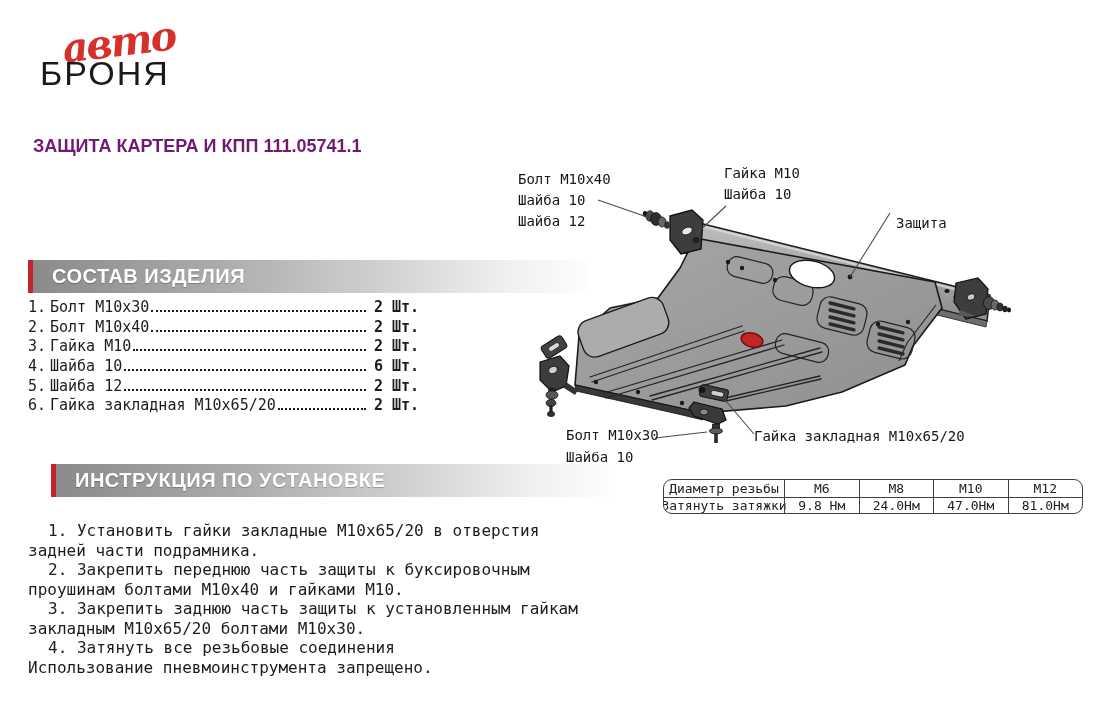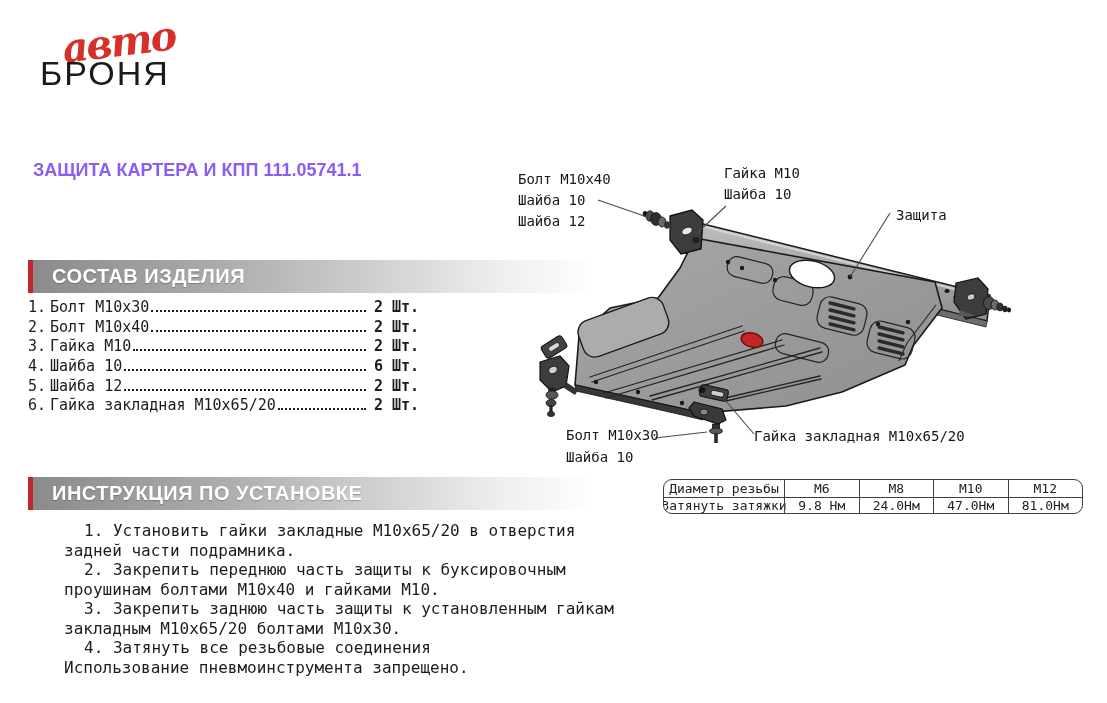--- a/index.html
+++ b/index.html
@@ -8,61 +8,61 @@
 
   
   .logo-script{position:absolute;left:62px;top:22px;font-family:"DejaVu Serif",serif;
        font-style:italic;font-weight:700;font-size:40px;color:#d63029;
        transform:rotate(-7deg);letter-spacing:-2px;line-height:1;}
   .logo-block{position:absolute;left:40px;top:56px;font-family:"Liberation Sans",sans-serif;
        font-weight:400;font-size:34px;color:#1a1a1a;letter-spacing:2px;line-height:1;}
 
   
   .doc-title{position:absolute;left:33px;top:136px;font-family:"Liberation Sans",sans-serif;
-       font-weight:700;font-size:18px;color:#8b5cf6;margin-top:24px;}
+       font-weight:700;font-size:18px;color:#701a75;}
 
   
   .bar{position:absolute;left:28px;width:514px;height:33px;
        background:linear-gradient(90deg,#8a8a8a 0%,#a9a9a9 32%,#cfcfcf 62%,#efefef 85%,#fdfdfd 100%);padding-left:44px;}
   .bar .stripe{position:absolute;left:0;top:0;bottom:0;width:5px;background:#c4242b;}
   .bar .bar-text{position:absolute;left:24px;top:0;line-height:33px;color:#fff;
        font-family:"Liberation Sans",sans-serif;font-weight:700;font-size:20px;
        letter-spacing:.5px;text-shadow:0 1px 1px rgba(0,0,0,.25);}
   #bar-parts{top:260px;}
-  #bar-install{top:477px;}
+  #bar-install{top:464px;margin-left:23px;}
 
   
   .parts{position:absolute;left:28px;top:298px;width:400px;font-size:15px;}
   .part-row{display:flex;align-items:baseline;height:19.7px;}
   .pn{flex:0 0 22px;}
   .pname{white-space:nowrap;}
   .pdots{flex:1 1 auto;border-bottom:2px dotted #1c1c1c;margin:0 8px 3px 2px;min-width:8px;}
   .pqty{flex:0 0 54px;font-weight:bold;}
 
   
-  .instr{position:absolute;left:28px;top:521px;width:552px;font-size:16px;line-height:19.5px;margin-left:36px;}
+  .instr{position:absolute;left:28px;top:521px;width:552px;font-size:16px;line-height:19.5px;}
   .instr p{margin:0;}
   .instr p.ind{text-indent:20px;}
 
   
   .torque{position:absolute;left:663px;top:479px;width:418px;
        border:1.5px solid #3f3f3f;border-radius:9px;overflow:hidden;background:#fff;
        display:grid;grid-template-columns:120px repeat(4,1fr);grid-template-rows:16.5px 16.5px;
        font-size:13px;color:#222;}
   .torque .cell{display:flex;align-items:center;justify-content:center;
        border-left:1.2px solid #3f3f3f;white-space:nowrap;text-align:center;}
   .torque .cell.c0{border-left:none;}
   .torque .cell.r1{border-top:1.2px solid #3f3f3f;}
 
   
   #diagram{position:absolute;left:490px;top:150px;width:620px;height:330px;}
   .dlabel{position:absolute;font-size:14px;line-height:21px;color:#161616;white-space:nowrap;}
   #lbl-bolt-top{left:518px;top:169px;}
   #lbl-nut-top{left:724px;top:163px;}
-  #lbl-plate{left:896px;top:205px;}
+  #lbl-plate{left:896px;top:213px;}
   #lbl-bolt-bottom{left:566px;top:424px;line-height:22px;}
   #lbl-anchor-nut{left:754px;top:426px;}
 </style>
 </head>
 <body>
 
 <div id="page">
 
   <div>
     <div class="logo-script">авто</div>

